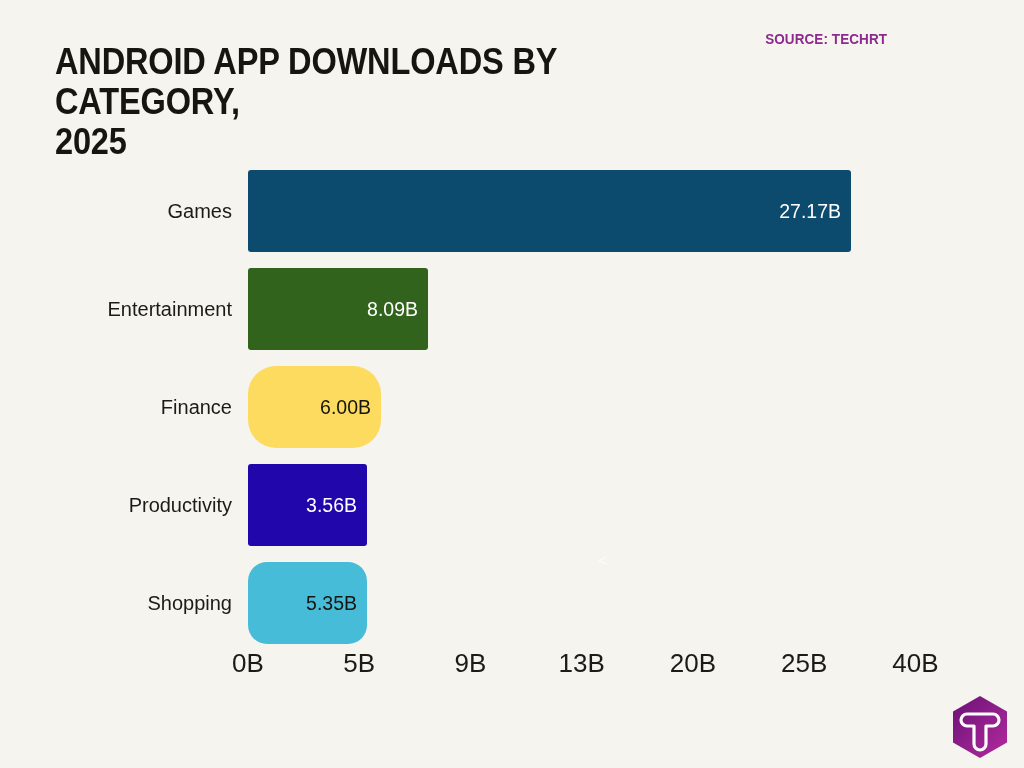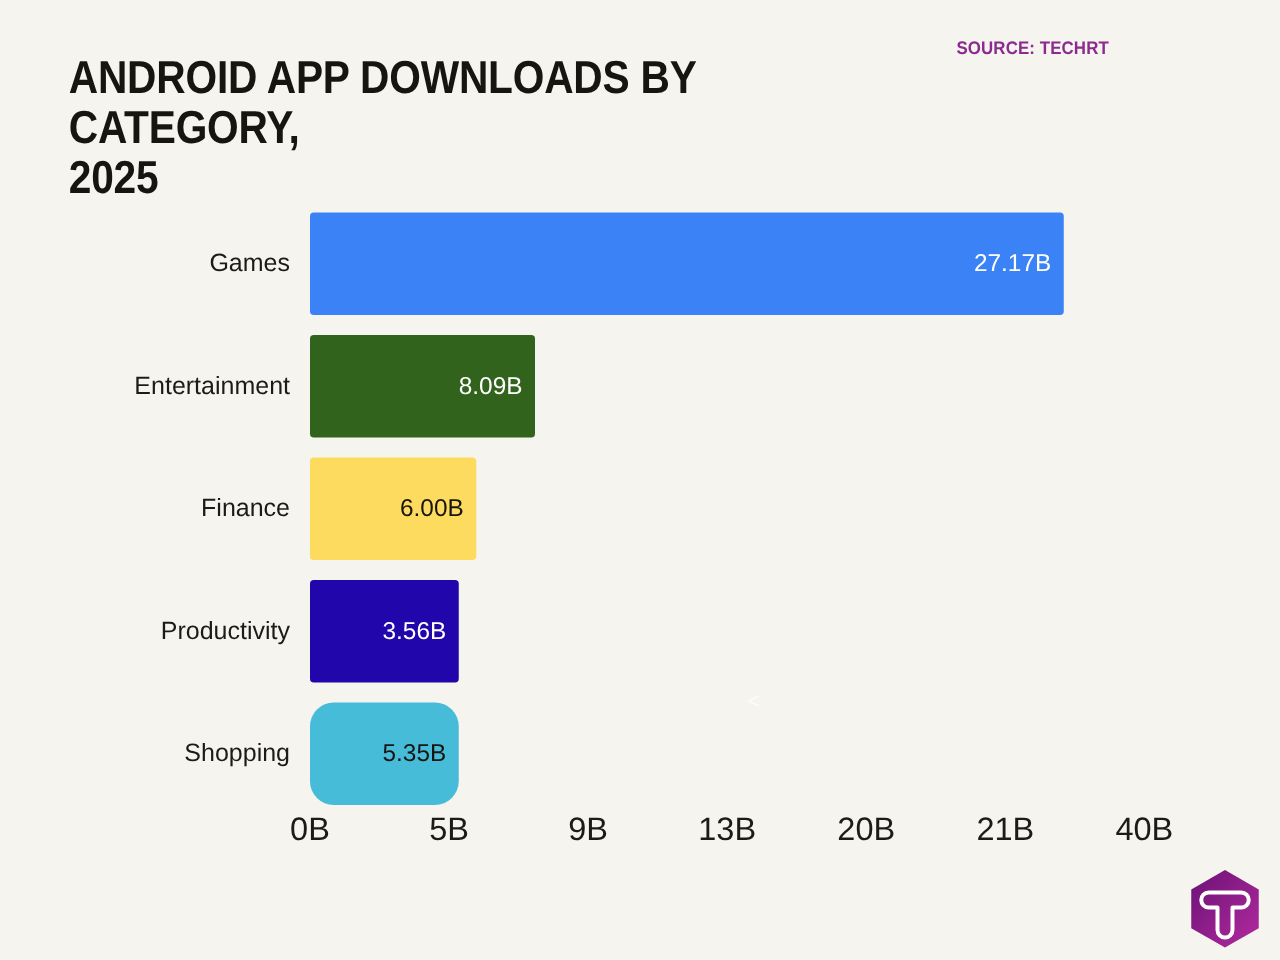--- a/index.html
+++ b/index.html
@@ -141,33 +141,33 @@
 <div id="stage">
 
   <div id="chart-title">ANDROID APP DOWNLOADS BY CATEGORY,
 2025</div>
 
   <div id="source-label">SOURCE: TECHRT</div>
 
   <div id="plot">
       <div class="bar-row" style="top: 170px;">
         <div class="cat-label">Games</div>
-        <div class="bar" style="width: 603px; background: #3b82f6;">
+        <div class="bar" style="width: 603px; background: #0c4a6e;">
           <span class="bar-value light">27.17B</span>
         </div>
       </div>
       <div class="bar-row" style="top: 268px;">
         <div class="cat-label">Entertainment</div>
         <div class="bar" style="width: 180px; background: rgb(49, 99, 28);">
           <span class="bar-value light">8.09B</span>
         </div>
       </div>
       <div class="bar-row" style="top: 366px;">
         <div class="cat-label">Finance</div>
-        <div class="bar" style="width: 133px; background: rgb(252, 219, 94);">
+        <div class="bar" style="width: 133px; background: rgb(252, 219, 94); border-radius: 28px;">
           <span class="bar-value dark">6.00B</span>
         </div>
       </div>
       <div class="bar-row" style="top: 464px;">
         <div class="cat-label">Productivity</div>
         <div class="bar" style="width: 119px; background: rgb(33, 6, 171);">
           <span class="bar-value light">3.56B</span>
         </div>
       </div>
       <div class="bar-row" style="top: 562px;">
@@ -177,21 +177,21 @@
         </div>
       </div>
     </div>
 
   <div id="x-axis">
       <div class="x-tick" style="left: 248px;">0B</div>
       <div class="x-tick" style="left: 359.25px;">5B</div>
       <div class="x-tick" style="left: 470.5px;">9B</div>
       <div class="x-tick" style="left: 581.75px;">13B</div>
       <div class="x-tick" style="left: 693px;">20B</div>
-      <div class="x-tick" style="left: 804.25px;">21B</div>
+      <div class="x-tick" style="left: 804.25px;">25B</div>
       <div class="x-tick" style="left: 915.5px;">40B</div>
     </div>
 
   <div id="watermark">&lt;</div>
 
   <div id="brand-logo">
     <svg viewBox="0 0 62 66" width="62" height="66" aria-hidden="true">
       <defs>
         <linearGradient id="hexgrad" x1="0%" y1="0%" x2="100%" y2="100%">
           <stop offset="0%" stop-color="#6b1277"></stop>

